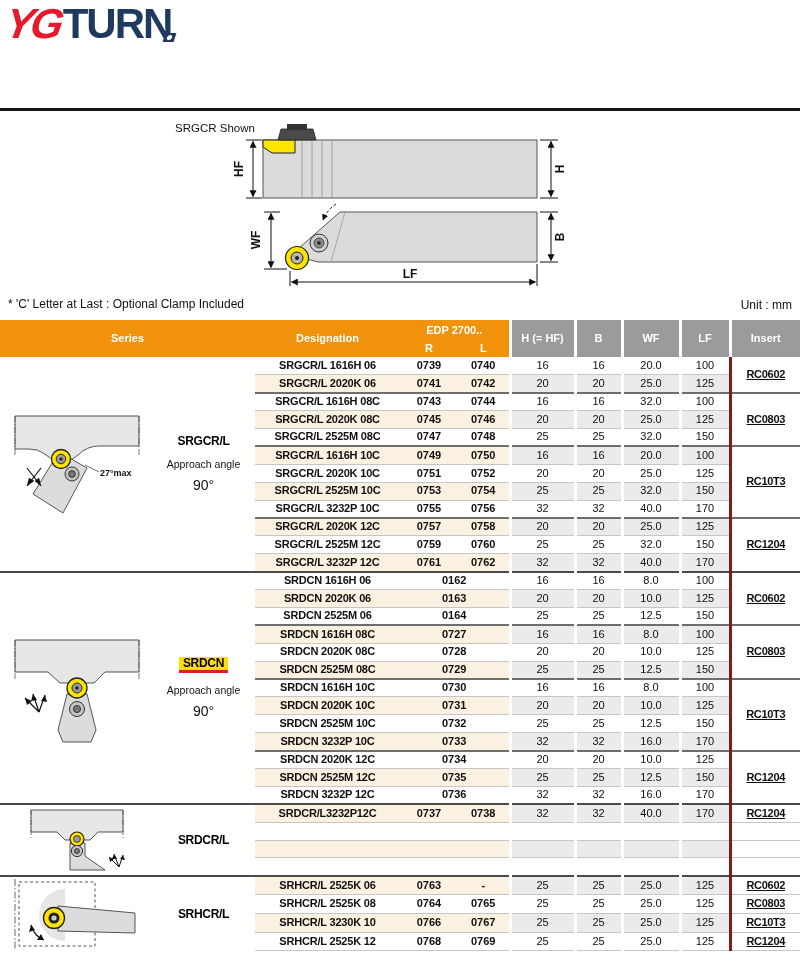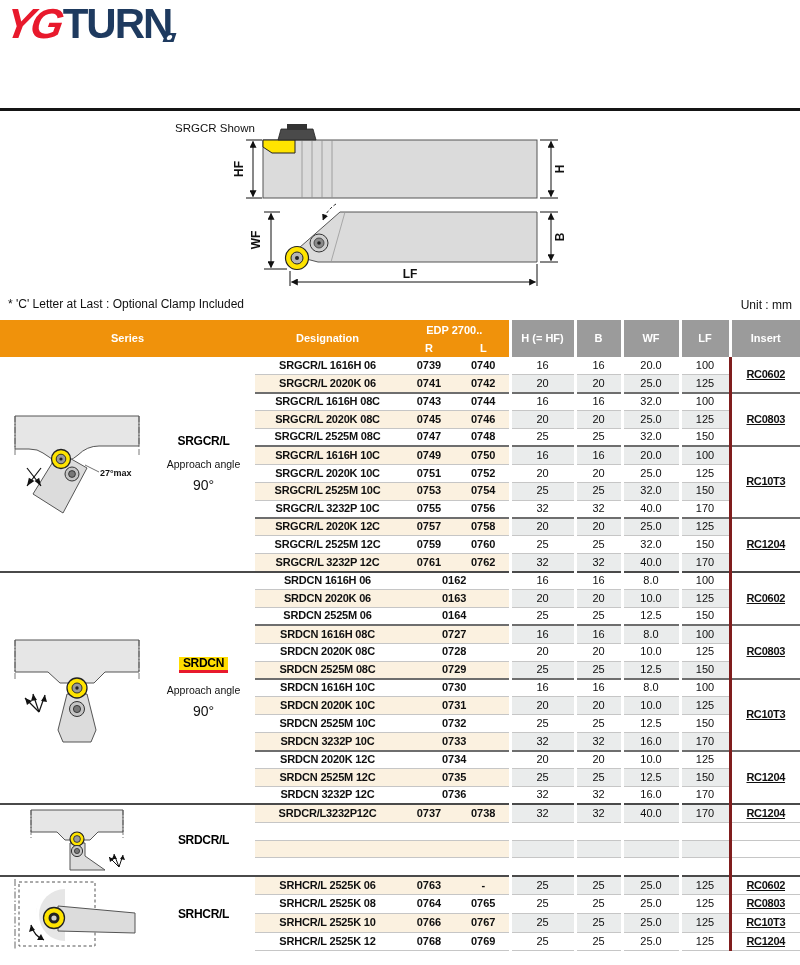--- a/index.html
+++ b/index.html
@@ -560,21 +560,21 @@
           <td class="cell-desig cell-warm">SRHCR/L 2525K 08</td>
           <td class="cell-edp cell-warm">0764</td>
           <td class="cell-edp cell-warm">0765</td>
           <td class="cell-num cell-cool gapL">25</td>
           <td class="cell-num cell-cool gapL">25</td>
           <td class="cell-num cell-cool gapL">25.0</td>
           <td class="cell-num cell-cool gapL">125</td>
           <td class="cell-insert" rowspan="1">RC0803</td>
         </tr>
         <tr class="stripe">
-          <td class="cell-desig cell-warm">SRHCR/L 2525K 10</td>
+          <td class="cell-desig cell-warm">SRHCR/L 3230K 10</td>
           <td class="cell-edp cell-warm">0766</td>
           <td class="cell-edp cell-warm">0767</td>
           <td class="cell-num cell-cool gapL">25</td>
           <td class="cell-num cell-cool gapL">25</td>
           <td class="cell-num cell-cool gapL">25.0</td>
           <td class="cell-num cell-cool gapL">125</td>
           <td class="cell-insert" rowspan="1">RC10T3</td>
         </tr>
         <tr>
           <td class="cell-desig cell-warm">SRHCR/L 2525K 12</td>

